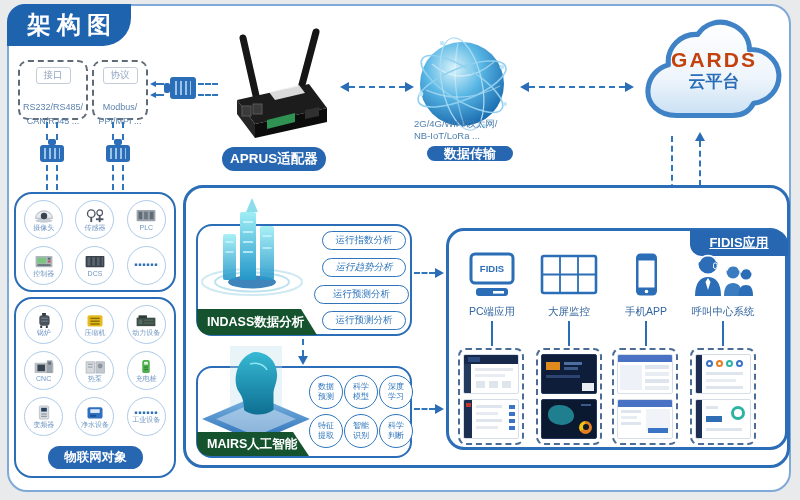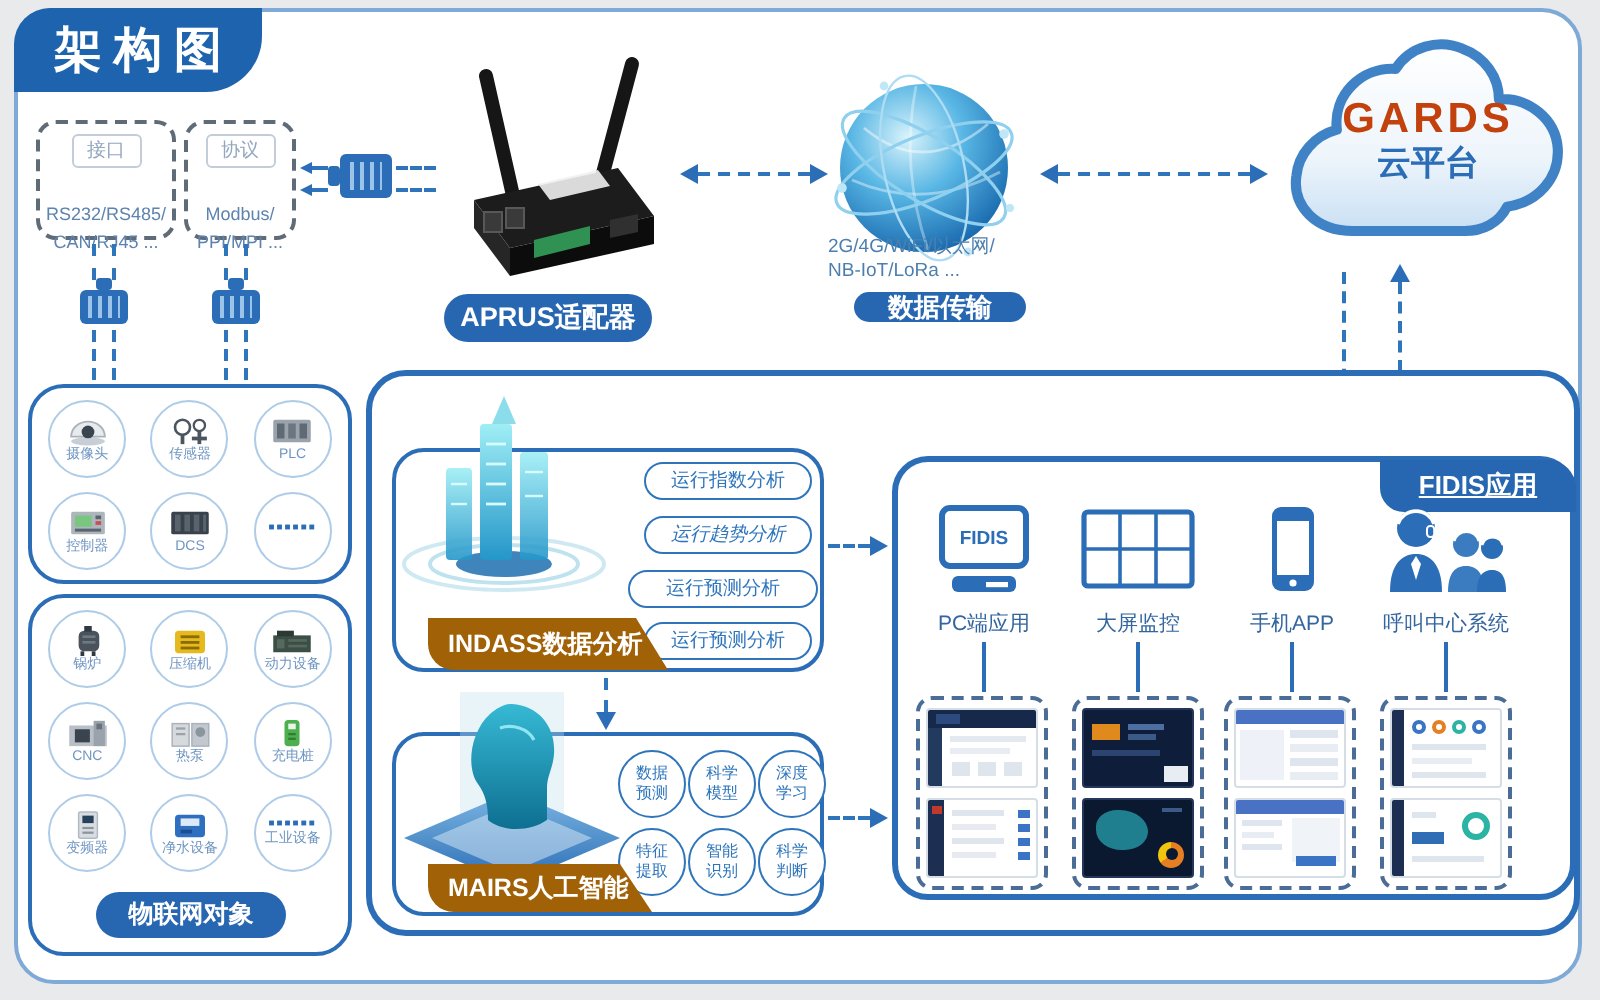--- a/index.html
+++ b/index.html
@@ -5,21 +5,21 @@
   html,body{margin:0;padding:0;}
   body{width:800px;height:500px;position:relative;background:#e8eaec;font-family:"Liberation Sans","DejaVu Sans",sans-serif;overflow:hidden;}
   .abs{position:absolute;}
   .canvas{position:absolute;left:7px;top:4px;width:784px;height:488px;background:#ffffff;border:2px solid #7fa9d6;border-radius:20px;box-sizing:border-box;}
   .title-banner{position:absolute;left:7px;top:4px;width:124px;height:42px;background:#1e63ae;border-radius:18px 0 28px 0;color:#fff;font-size:24px;font-weight:bold;display:flex;align-items:center;justify-content:center;letter-spacing:6px;padding-left:6px;box-sizing:border-box;}
   .dash-box{position:absolute;border:2px dashed #5f6b77;border-radius:10px;background:#fff;box-sizing:border-box;text-align:center;}
   .dash-box .chip{display:inline-block;margin-top:5px;border:1px solid #c2cdd9;border-radius:3px;color:#93a7bf;font-size:9.5px;padding:1px 7px;}
   .dash-box .ln{color:#5d83ae;font-size:9px;line-height:1.55;margin-top:17px;}
   .pill{position:absolute;background:#2766b1;color:#fff;border-radius:999px;display:flex;align-items:center;justify-content:center;font-weight:bold;}
   .panel{position:absolute;background:#fff;border:2.5px solid #2b6db6;border-radius:16px;box-sizing:border-box;}
-  .cap{position:absolute;background:#a16207;color:#fff;font-weight:bold;display:flex;align-items:center;padding-left:10px;clip-path:polygon(0 0,calc(100% - 16px) 0,100% 100%,0 100%);border-radius:0 0 0 13px;font-size:12.5px;box-sizing:border-box;margin-left:17px;}
+  .cap{position:absolute;background:#14532d;color:#fff;font-weight:bold;display:flex;align-items:center;padding-left:10px;clip-path:polygon(0 0,calc(100% - 16px) 0,100% 100%,0 100%);border-radius:0 0 0 13px;font-size:12.5px;box-sizing:border-box;}
   .dashv{position:absolute;width:0;border-left:2px dashed #2e75bc;}
   .dashh{position:absolute;height:0;border-top:2px dashed #2e75bc;}
   .solidv{position:absolute;width:0;border-left:2px solid #2b6db6;}
   .harrow{position:absolute;display:flex;align-items:center;}
   .harrow .line{flex:1;border-top:2px dashed #2e75bc;height:0;}
   .tri-l{width:0;height:0;border-top:5px solid transparent;border-bottom:5px solid transparent;border-right:9px solid #2b6db6;}
   .tri-r{width:0;height:0;border-top:5px solid transparent;border-bottom:5px solid transparent;border-left:9px solid #2b6db6;}
   .varrow{position:absolute;display:flex;flex-direction:column;align-items:center;}
   .varrow .line{flex:1;border-left:2px dashed #2e75bc;width:0;}
   .tri-d{width:0;height:0;border-left:5px solid transparent;border-right:5px solid transparent;border-top:9px solid #2b6db6;}

